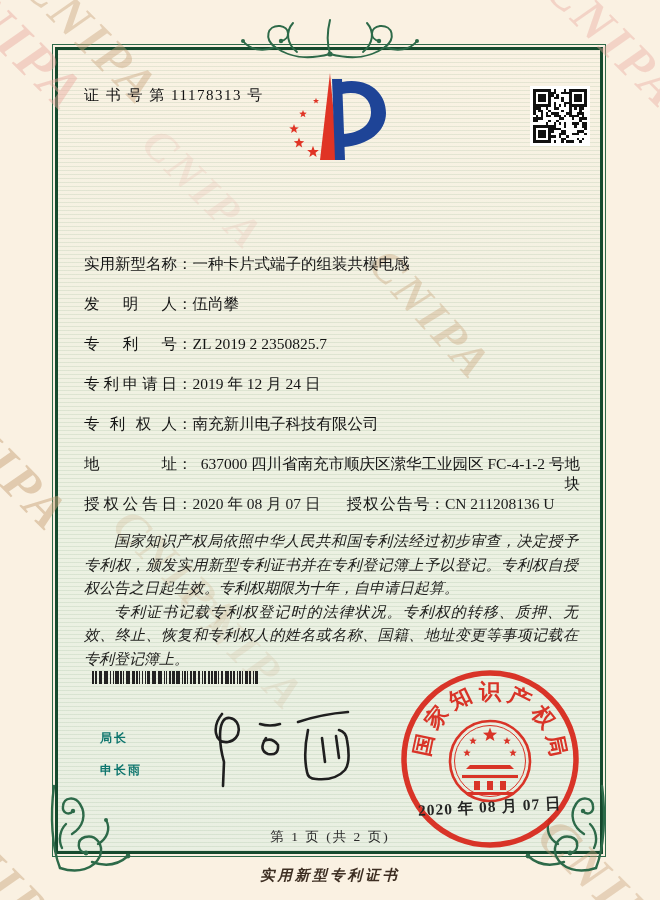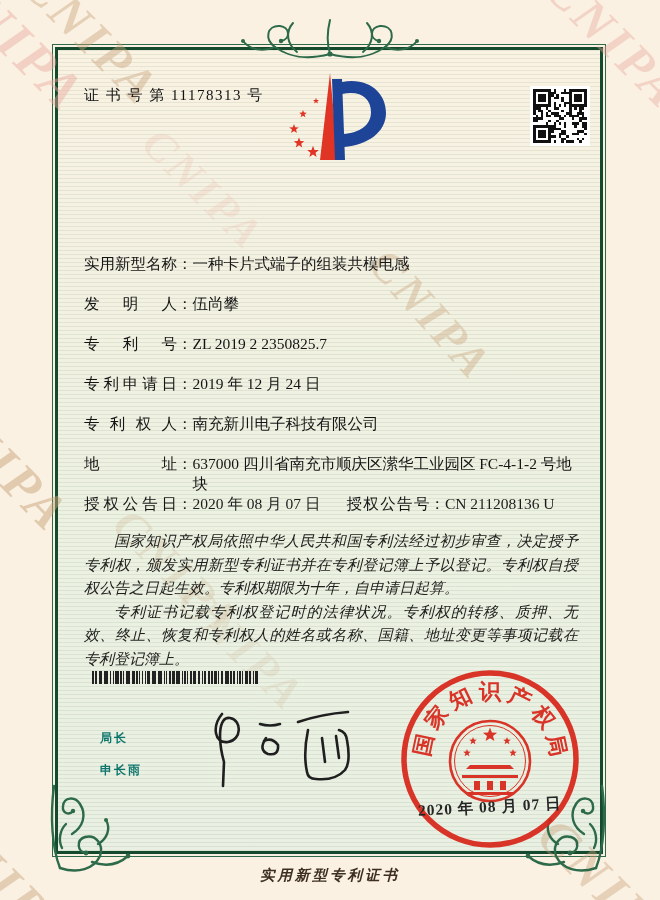--- a/index.html
+++ b/index.html
@@ -377,21 +377,21 @@
       <span class="val">2019 年 12 月 24 日</span>
     </div>
     <div class="frow">
       <span class="lbl">专利权人</span>
         <span class="colon">：</span>
       <span class="val">南充新川电子科技有限公司</span>
     </div>
     <div class="frow addr">
       <span class="lbl">地址</span>
         <span class="colon">：</span>
-      <span class="val" style="max-width:396px;">637000 四川省南充市顺庆区潆华工业园区 FC-4-1-2 号地块</span>
+      <span class="val" style="max-width:396px;text-align:right;">637000 四川省南充市顺庆区潆华工业园区 FC-4-1-2 号地块</span>
     </div>
     <div class="frow grant">
       <span class="lbl">授权公告日</span>
         <span class="colon">：</span>
       <span>2020 年 08 月 07 日</span>
       <span class="grant2">
         <span class="lbl">授权公告号</span>
           <span class="colon">：</span>
         <span>CN 211208136 U</span>
       </span>
@@ -495,16 +495,17 @@
         <polygon points="66,110 122,110 122,113 66,113" stroke="none"></polygon>
         <rect x="78" y="116" width="6" height="9" stroke="none"></rect>
         <rect x="91" y="116" width="6" height="9" stroke="none"></rect>
         <rect x="104" y="116" width="6" height="9" stroke="none"></rect>
         <polygon points="70,127 118,127 118,130 70,130" stroke="none"></polygon>
       </g>
       <text x="94" y="147" text-anchor="middle" font-size="15.5" letter-spacing="1" font-family="&quot;Liberation Serif&quot;,serif" font-weight="600" fill="#161616" transform="rotate(-3 94 147)">2020 年 08 月 07 日</text>
     </g>
   </svg>
 
+  <div class="abs pageinfo" style="top:828px;">第 1 页 (共 2 页)</div>
 
   <div class="abs footnote" style="top:866px;">实用新型专利证书</div>
 
 </div>
 
 </body></html>

